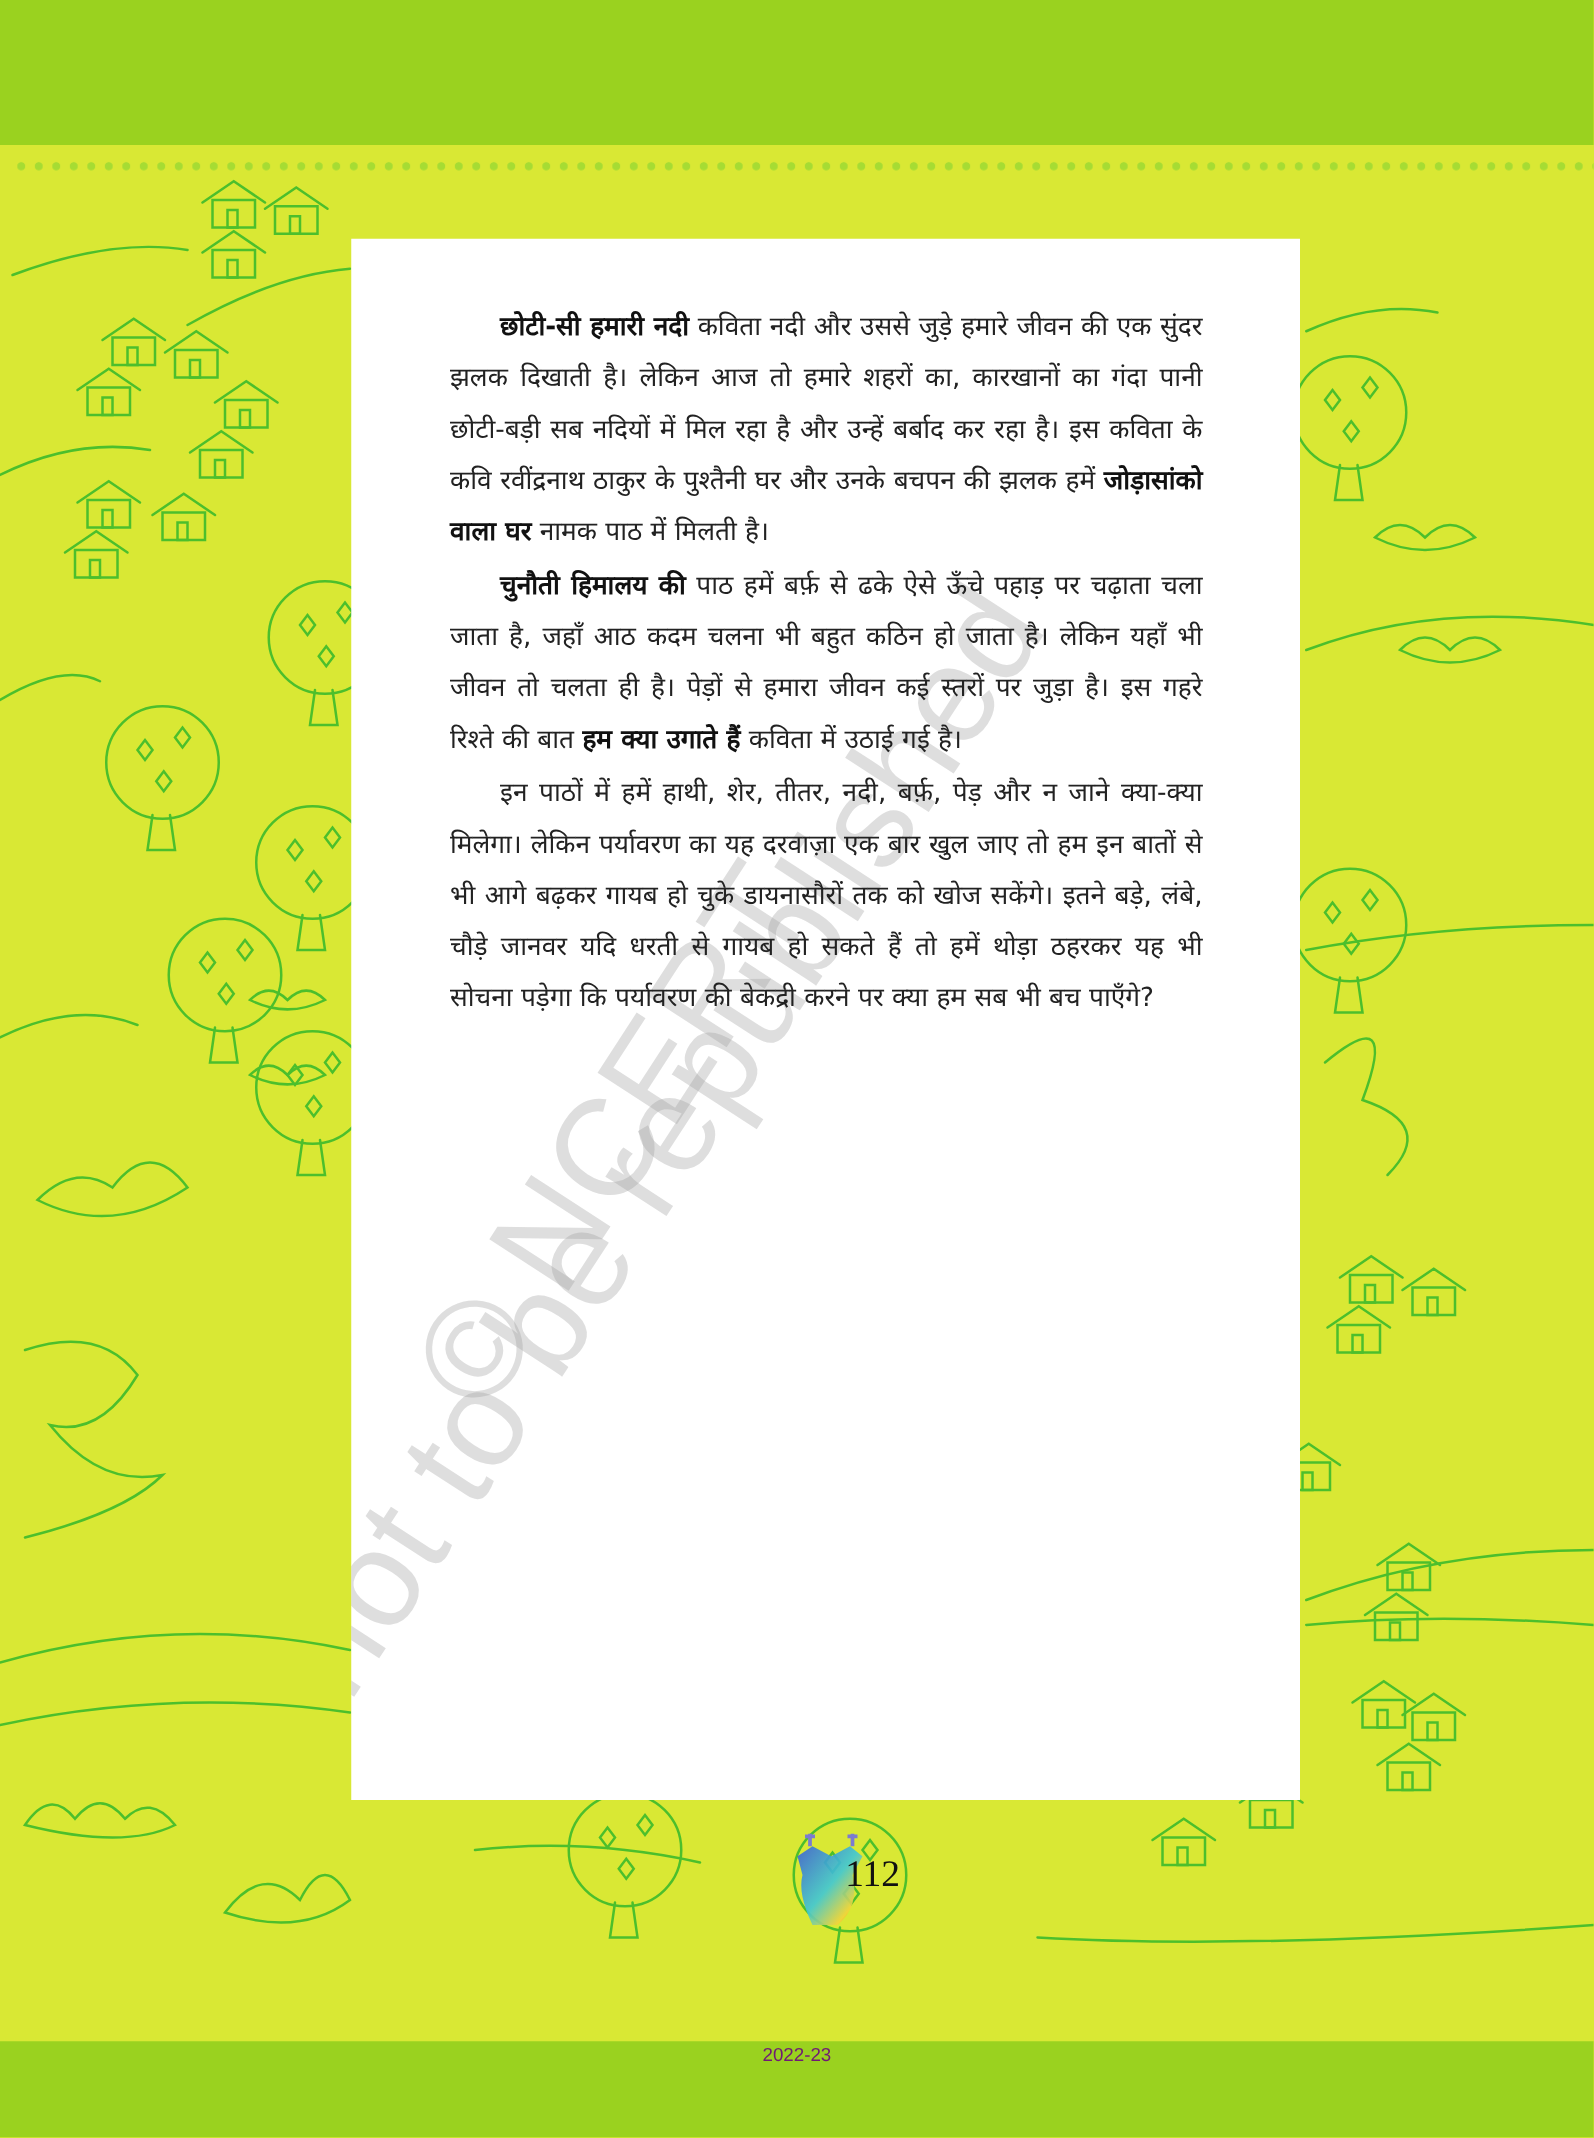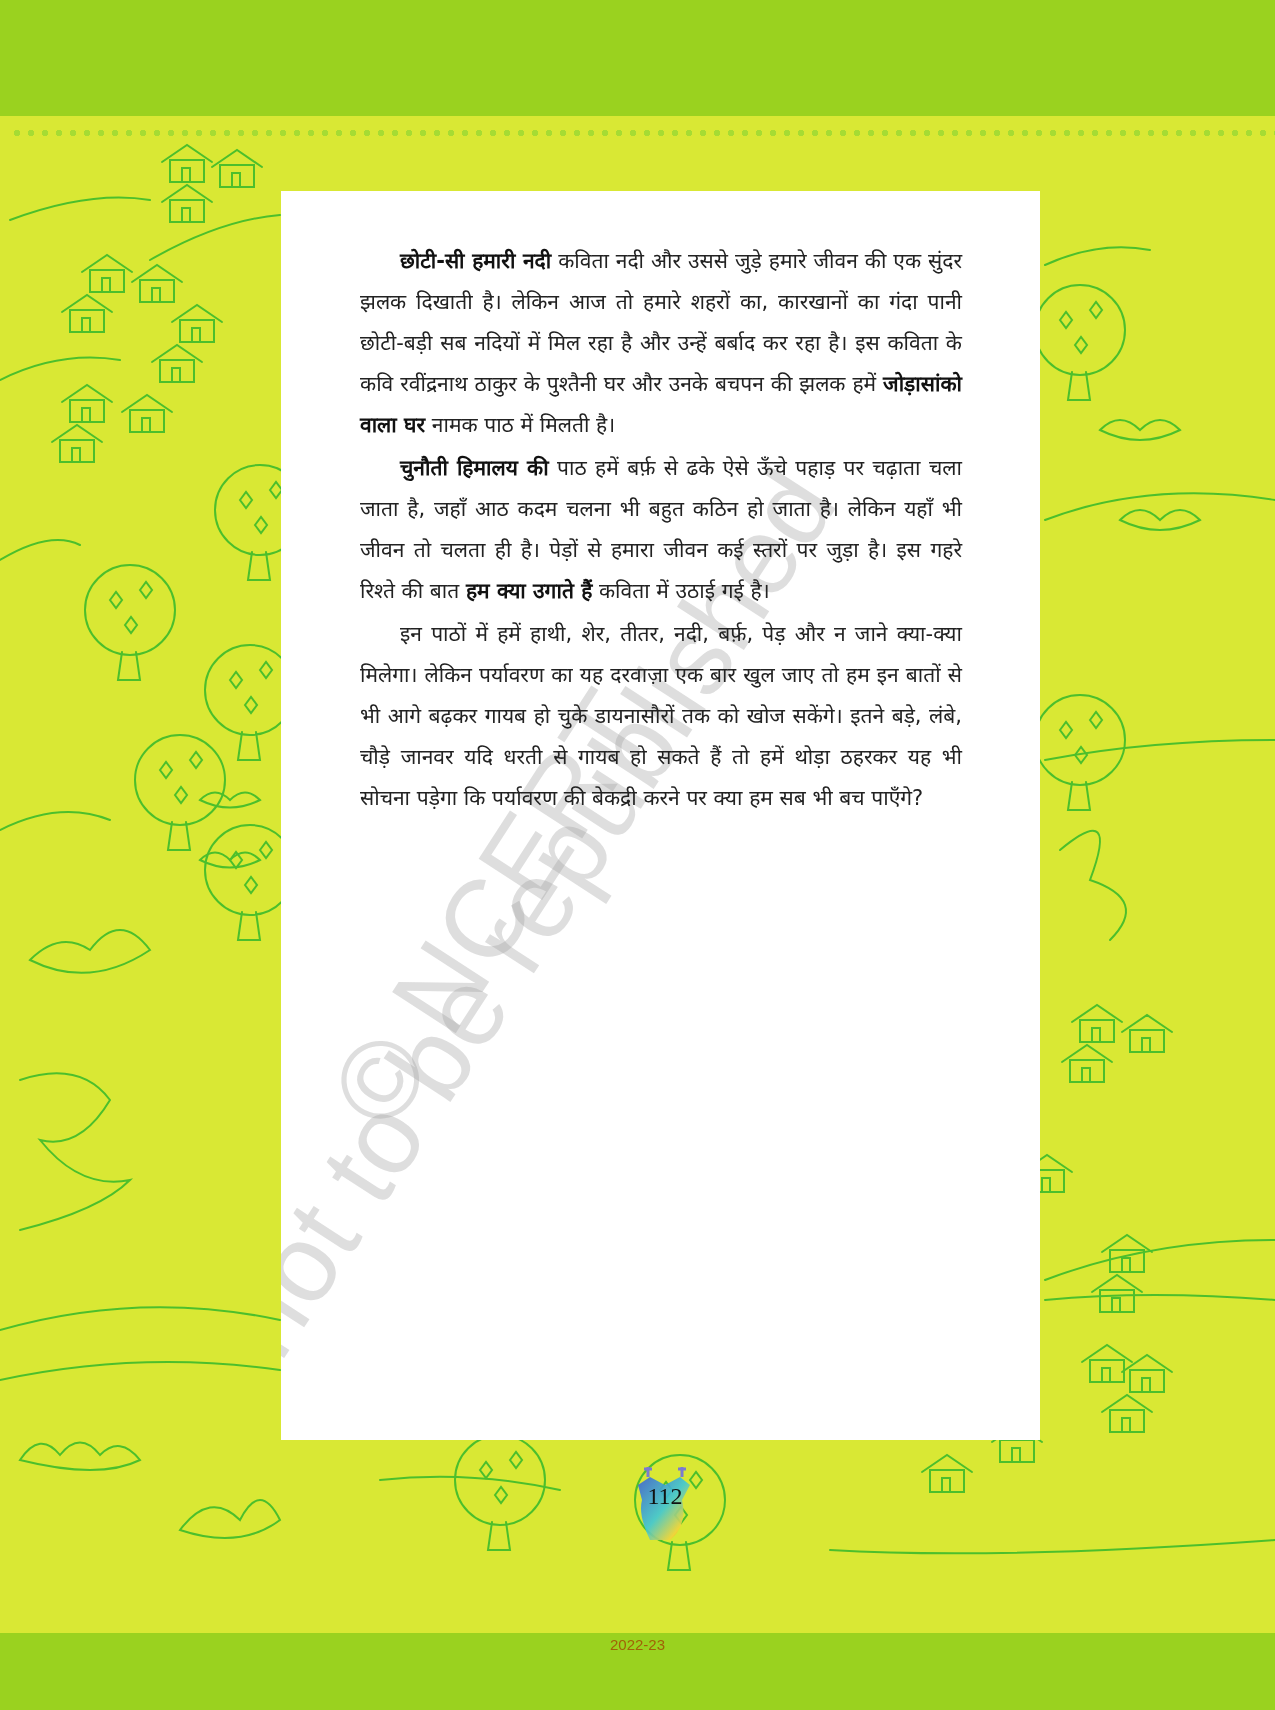--- a/index.html
+++ b/index.html
@@ -10,21 +10,21 @@
   }
   .top-band { position: absolute; left: 0; top: 0; width: 1275px; height: 116px; background: #9ad21f; }
   .dot-row {
     position: absolute; left: 10px; top: 128px; width: 1265px; height: 10px;
     background-image: radial-gradient(circle, #a6dc33 3px, transparent 3.5px);
     background-size: 14px 10px; background-repeat: repeat-x;
   }
   .bottom-band { position: absolute; left: 0; top: 1633px; width: 1275px; height: 77px; background: #9ad21f; }
   .year-label {
     position: absolute; left: 0; top: 1633px; width: 1275px; text-align: center;
-    font-family: "Liberation Sans", sans-serif; font-size: 15px; color: #a16207; line-height: 20px; padding-top: 2px;
+    font-family: "Liberation Sans", sans-serif; font-size: 15px; color: #701a75; line-height: 20px; padding-top: 2px;
   }
   .doodles { position: absolute; left: 0; top: 0; width: 1275px; height: 1710px; }
   .content-box {
     position: absolute; left: 281px; top: 191px; width: 759px; height: 1249px;
     background: #ffffff; overflow: hidden;
   }
   .watermark {
     position: absolute; font-family: "Liberation Sans", sans-serif; color: rgba(160,160,160,0.35);
     white-space: nowrap; transform-origin: left bottom; pointer-events: none;
   }
@@ -33,22 +33,22 @@
   .text-body {
     position: absolute; left: 79px; top: 48px; width: 602px;
     font-family: "DejaVu Sans", sans-serif; font-size: 21px; line-height: 41px; color: #222;
     text-align: justify;
   }
   .para { margin: 0 0 0 0; text-indent: 40px; }
   .para + .para { margin-top: 0; }
   b { font-weight: bold; color: #111; }
   .page-num-wrap { position: absolute; left: 610px; top: 1455px; width: 110px; height: 100px; }
   .page-num {
-    position: absolute; left: 0; top: 28px; width: 110px; text-align: center;
-    font-family: "Liberation Serif", serif; font-size: 24px; color: #111;
+    position: absolute; left: 0; top: 28px; width: 110px; text-align: right;
+    font-family: "Liberation Serif", serif; font-size: 30px; color: #111;
   }
 </style>
 </head>
 <body>
 
 <div class="top-band"></div>
 <div class="dot-row"></div>
 
 <svg class="doodles" viewBox="0 0 1275 1710" xmlns="http://www.w3.org/2000/svg">
   <g fill="none" stroke="#4cbf2c" stroke-width="2" stroke-linecap="round">

